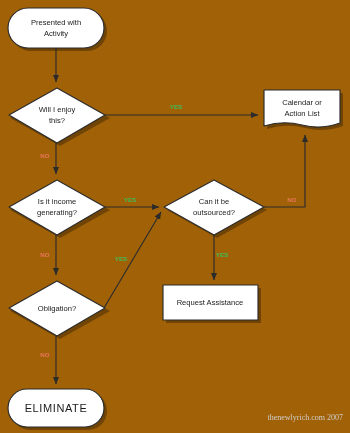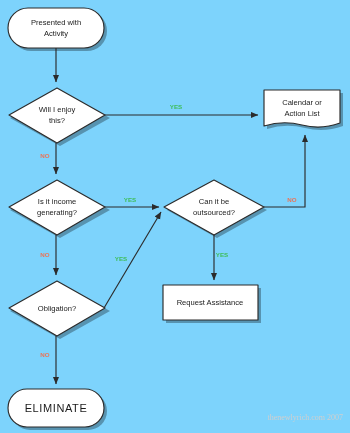--- a/index.html
+++ b/index.html
@@ -8,21 +8,21 @@
     padding: 0;
     background: #ffffff;
   }
   body {
     font-family: "Liberation Sans", sans-serif;
   }
   #canvas {
     position: relative;
     width: 350px;
     height: 433px;
-    background: #7dd3fc;
+    background: #a16207;
     overflow: hidden;
   }
   #flow-svg {
     position: absolute;
     top: 0;
     left: 0;
     width: 350px;
     height: 433px;
   }
   .node-label {

